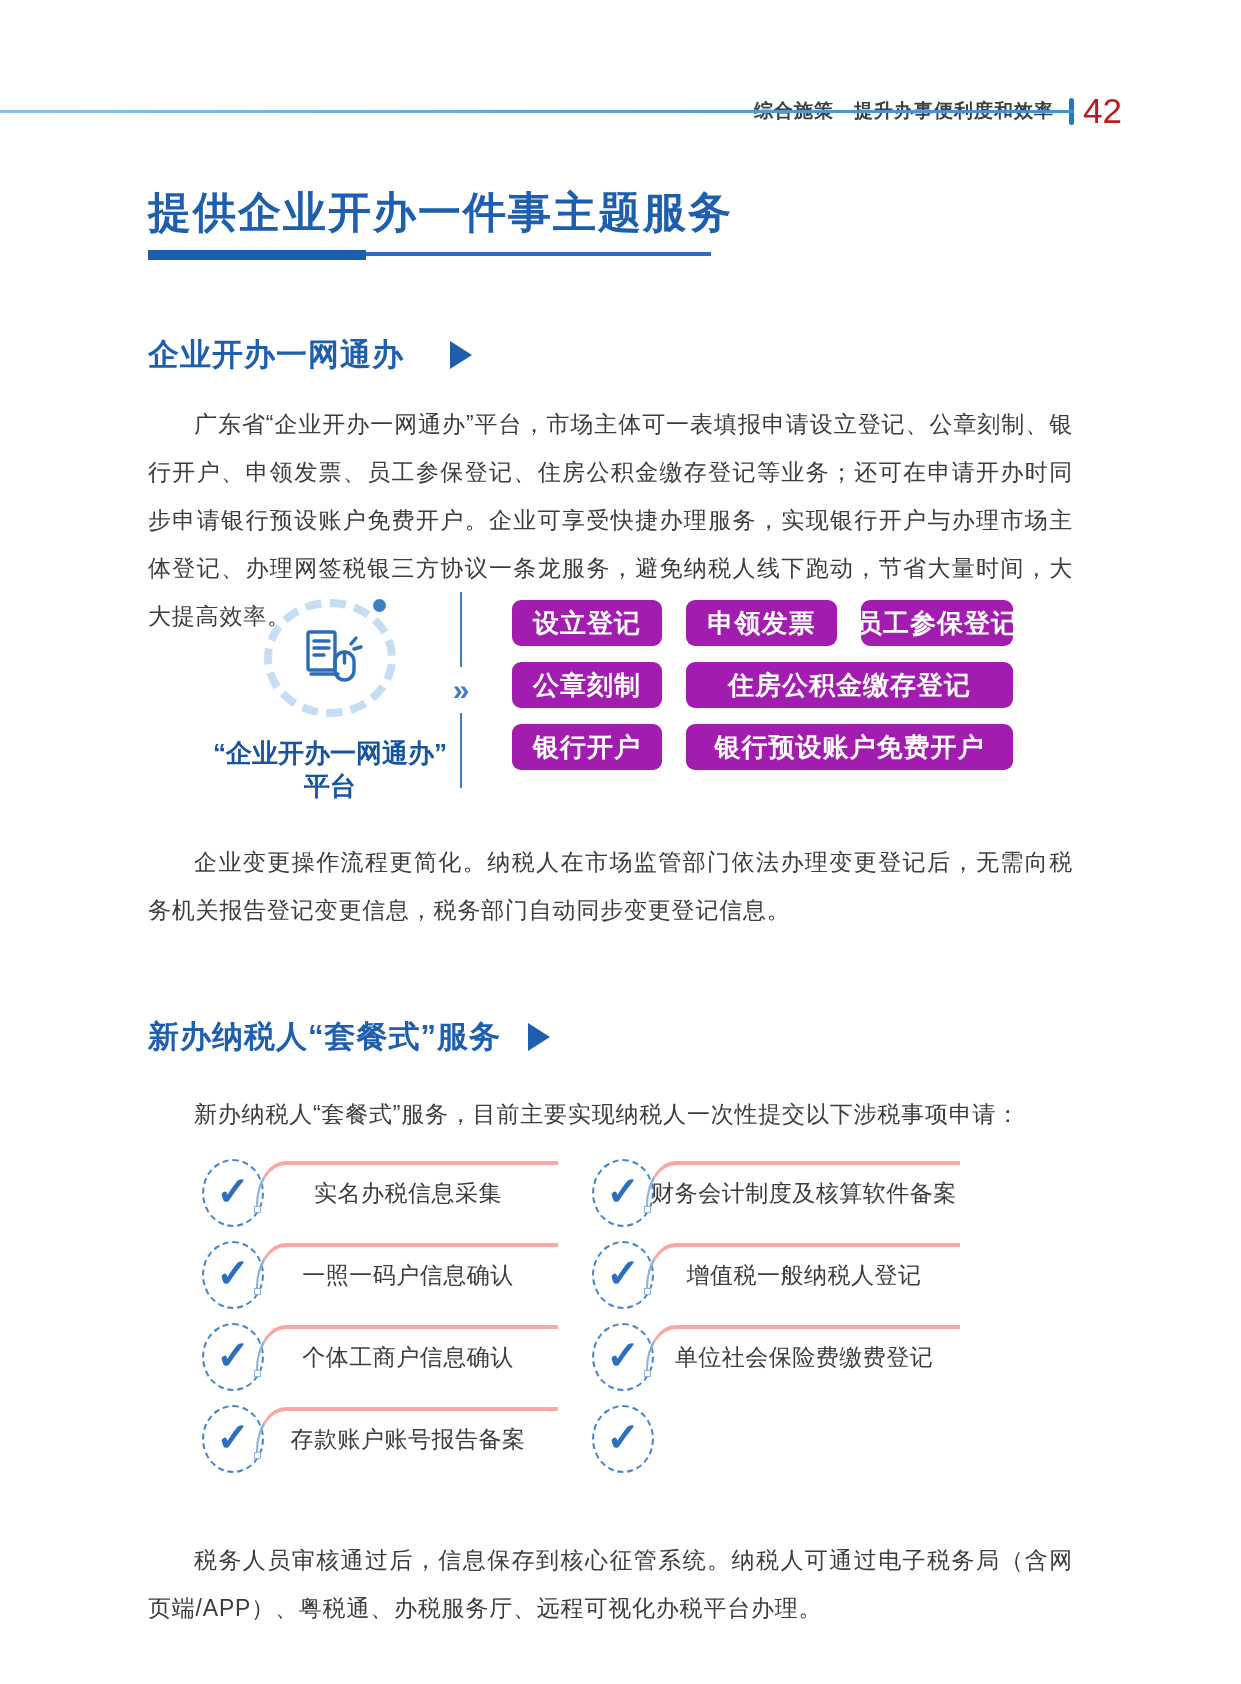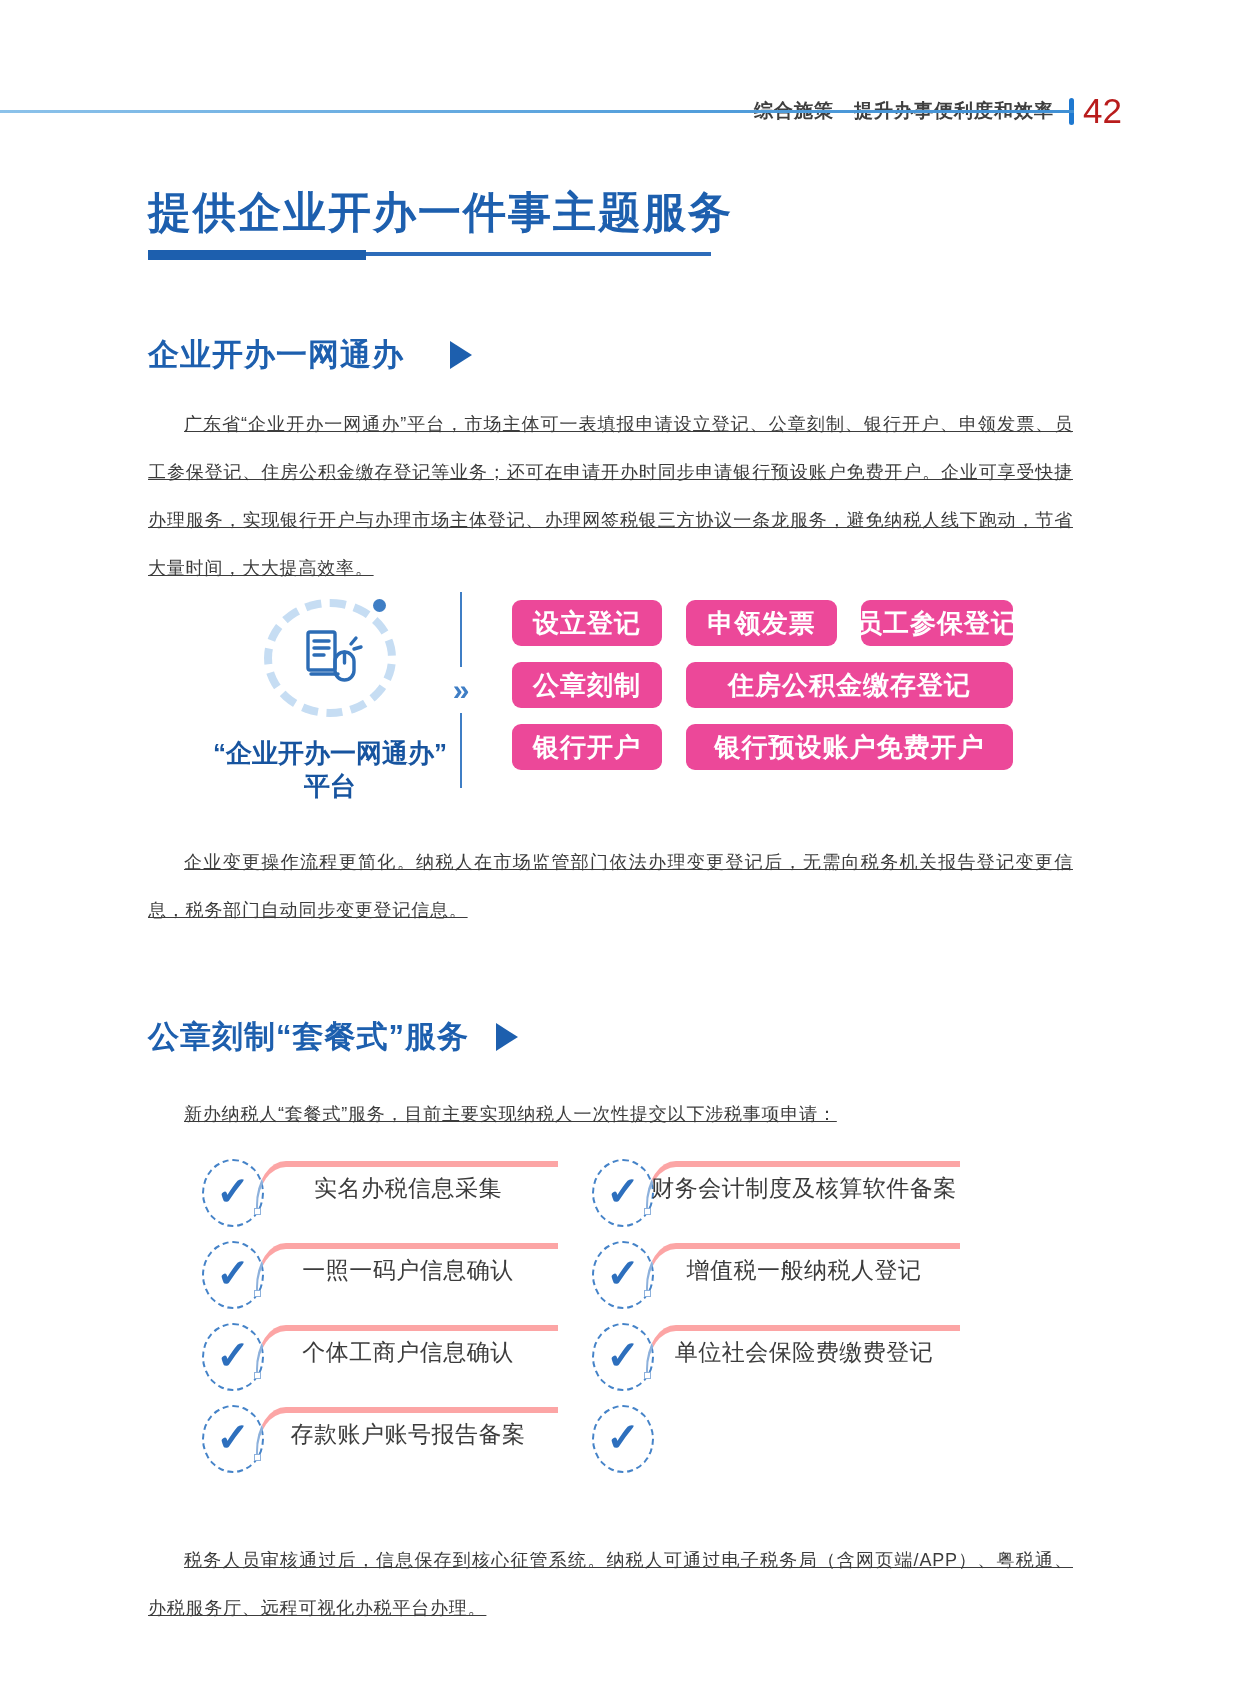--- a/index.html
+++ b/index.html
@@ -34,22 +34,22 @@
   .h2 { position:absolute; left:148px; display:flex; align-items:center;
         font-size:31px; font-weight:bold; color:#1d5fae; letter-spacing:1px;gap:18px; }
   .h2 .tri { width:0; height:0; border-left:22px solid #1d5fae;
              border-top:14px solid transparent; border-bottom:14px solid transparent; }
   .h2.sec1 { top:334px; } .h2.sec1 .tri { margin-left:28px; }
   .h2.sec2 { top:1016px; } .h2.sec2 .tri { margin-left:9px; }
 
   
   .para {
     position:absolute; left:148px; width:925px;
-    font-size:18px; line-height:48px; letter-spacing:0.8px;
-    text-align:justify; text-indent:2em; color:#3c3c3c;text-decoration:underline;
+    font-size:23px; line-height:48px; letter-spacing:0.8px;
+    text-align:justify; text-indent:2em; color:#3c3c3c;
   }
   .para.p1 { top:400px; }
   .para.p2 { top:838px; }
   .para.p3 { top:1090px; text-align:left; }
   .para.p4 { top:1536px; }
 
   
   .diagram { position:absolute; top:585px; left:148px; width:925px; height:218px; display:flex; }
   .platform { width:260px; margin-left:52px; display:flex; flex-direction:column; align-items:center; }
   .ring {
@@ -66,42 +66,42 @@
     position:absolute; top:50%; left:50%; transform:translate(-50%,-50%);
     background:#fff; color:#3f7ec5; font-size:30px; font-weight:bold;
     line-height:1; padding:8px 0;
   }
   .btn-grid {
     margin-left:50px; margin-top:15px;
     display:grid; grid-template-columns:150px 151px 152px;
     column-gap:24px; row-gap:16px; align-content:start;
   }
   .btn {
-    height:46px; background:#ec4899; border-radius:9px;
+    height:46px; background:#a21caf; border-radius:9px;
     color:#ffffff; font-size:26px; font-weight:bold; letter-spacing:1px;
     display:flex; align-items:center; justify-content:center; white-space:nowrap;
   }
   .btn.wide { grid-column:2 / 4; }
 
   
   .checklist {
     position:absolute; top:1156px; left:202px;
     display:grid; grid-template-columns:356px 368px; column-gap:34px; row-gap:12px;
   }
   .check-item { display:flex; align-items:flex-start; height:70px; }
   .check-circle {
     flex:none; width:58px; height:64px; border:2.5px dashed #4583c8; border-radius:50%;
     display:flex; align-items:center; justify-content:center; margin-top:3px;
   }
   .checkmark { color:#2d6fbd; font-size:40px; font-weight:bold; transform:translateY(-2px); }
   .check-label-box {
     position:relative; flex:1; margin-left:-8px; margin-top:5px; height:44px;
-    border-top:6px solid #fca5a5; border-left:2px solid #8db1dc;
+    border-top:4px solid #fca5a5; border-left:2px solid #8db1dc;
     border-top-left-radius:30px 44px;
-    display:flex; align-items:flex-start; justify-content:center;
+    display:flex; align-items:flex-end; justify-content:center;
   }
   .check-label-box::after {
     content:""; position:absolute; left:-4px; bottom:-4px; width:5px; height:5px;
     background:#ffffff; border:1.5px solid #8db1dc;
   }
   .check-label { font-size:23px; color:#3c3c3c; padding-top:6px; letter-spacing:0.5px; }
 
   svg .stk { stroke:#2c6cb5; stroke-width:3.4; fill:none; stroke-linecap:round; stroke-linejoin:round; }
 </style>
 </head>
@@ -160,21 +160,21 @@
     <div class="btn">公章刻制</div>
     <div class="btn wide">住房公积金缴存登记</div>
     <div class="btn">银行开户</div>
     <div class="btn wide">银行预设账户免费开户</div>
   </div>
 </div>
 
 <div class="para p2">企业变更操作流程更简化。纳税人在市场监管部门依法办理变更登记后，无需向税务机关报告登记变更信息，税务部门自动同步变更登记信息。</div>
 
 <div class="h2 sec2">
-  <span>公章刻制“套餐式”服务</span>
+  <span>新办纳税人“套餐式”服务</span>
   <span class="tri"></span>
 </div>
 
 <div class="para p3">新办纳税人“套餐式”服务，目前主要实现纳税人一次性提交以下涉税事项申请：</div>
 
 <div class="checklist">
   <div class="check-item">
     <div class="check-circle">
         <span class="checkmark">✓</span>
       </div>

